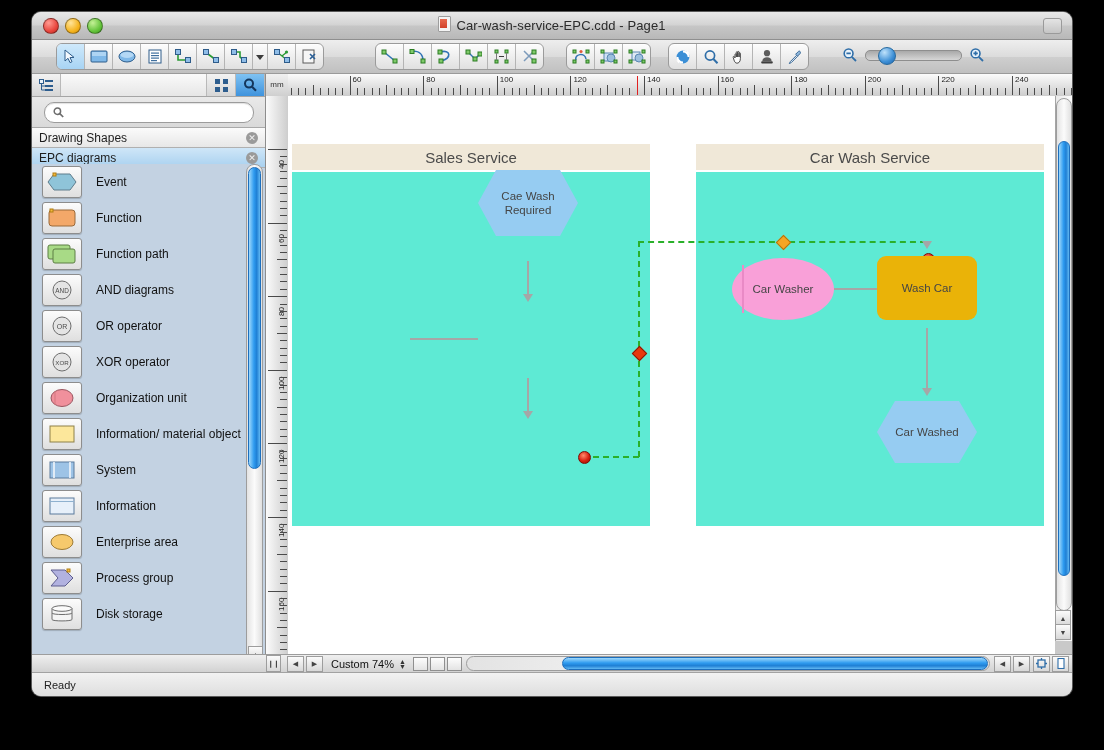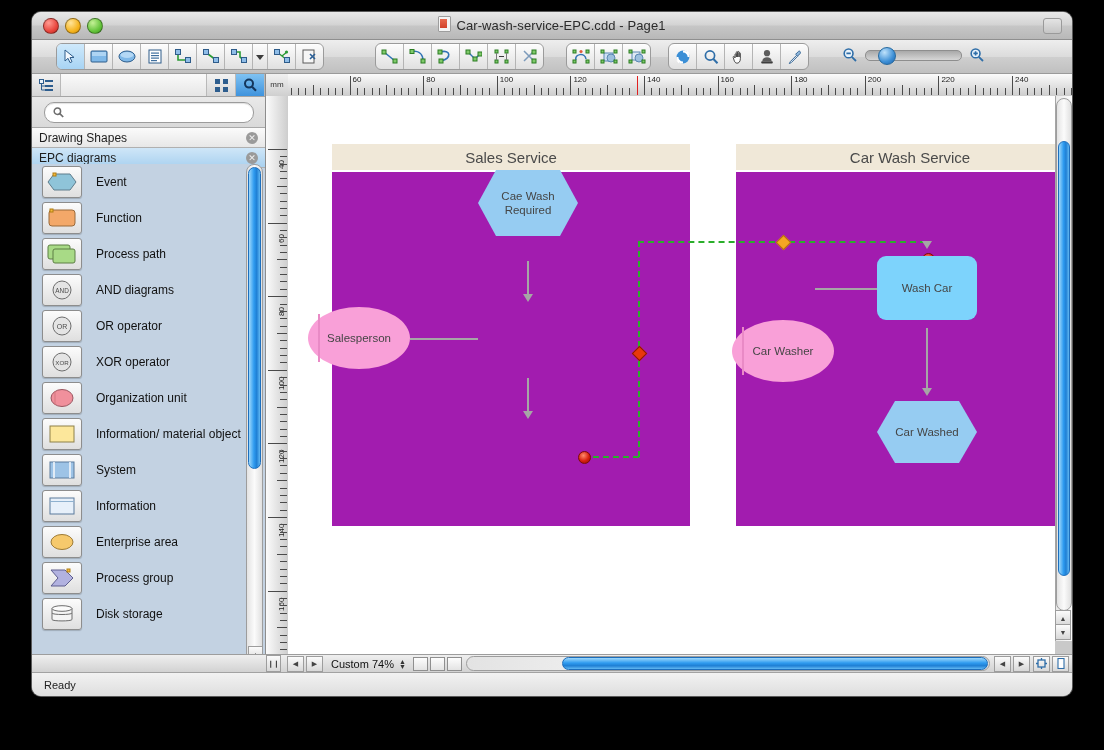--- a/index.html
+++ b/index.html
@@ -100,28 +100,28 @@
   .tick{position:absolute;background:#4a4a4a;}
   .rlabel{position:absolute;font-size:8px;color:#1c1c1c;}
   .vlabel{position:absolute;font-size:8px;color:#1c1c1c;transform:rotate(-90deg);
     transform-origin:left top;white-space:nowrap;}
   .redmark{position:absolute;background:#e02020;}
 
   
   .canvasarea{position:absolute;left:256px;top:22px;right:17px;bottom:17px;
     background:#ffffff;overflow:hidden;}
   .page{position:absolute;left:0;top:0;right:0;bottom:0;background:#fff;}
-  .pool{position:absolute;background:#a21caf;margin-left:40px;}
+  .pool{position:absolute;background:#5eead4;}
   .poolhdr{position:absolute;left:0;top:0;right:0;height:26px;background:#f0e8d8;
     border-bottom:2px solid #ffffff;display:flex;align-items:center;justify-content:center;
     font-size:15px;color:#4a4a4a;}
   .shape{position:absolute;display:flex;align-items:center;justify-content:center;
     text-align:center;font-size:11.5px;color:#454545;line-height:1.22;}
   .hexa{background:#96ccf2;clip-path:polygon(18% 0,82% 0,100% 50%,82% 100%,18% 100%,0 50%);}
-  .rrect{background:#7dd3fc;border-radius:9px;}
+  .rrect{background:#eab308;border-radius:9px;}
   .ellip{background:#f9a0d8;border-radius:50%;position:relative;}
   .ellip:before{content:"";position:absolute;left:10px;top:12%;bottom:12%;width:1.5px;background:#e98ac6;}
   .conn{position:absolute;background:#a6a6a6;}
   .arrowdn{position:absolute;width:0;height:0;border-left:5px solid transparent;
     border-right:5px solid transparent;border-top:8px solid #a6a6a6;}
   .dashline{position:absolute;border-top:2px dashed #2ab02a;}
   .dashvert{position:absolute;border-left:2px dashed #2ab02a;}
   .redpt{position:absolute;width:11px;height:11px;border-radius:50%;
     background:radial-gradient(circle at 40% 32%,#ff8b6b,#d81f0f 55%,#8e0f05);
     border:1px solid #7d0c04;}
@@ -458,21 +458,21 @@
           <div class="nm">Function</div>
         </div>
 
         <div class="shaperow">
           <div class="swatch">
             <svg width="30" height="20" viewBox="0 0 30 20">
                 <rect x="1" y="1" width="22" height="14" rx="2" fill="#a8da86" stroke="#5d7f45"></rect>
                 <rect x="6" y="5" width="22" height="14" rx="2" fill="#a8da86" stroke="#5d7f45"></rect>
               </svg>
           </div>
-          <div class="nm">Process path</div>
+          <div class="nm">Function path</div>
         </div>
 
         <div class="shaperow">
           <div class="swatch">
             <svg width="26" height="22" viewBox="0 0 26 22">
                 <circle cx="13" cy="11" r="9" fill="#e4e4e4" stroke="#6d6d6d"></circle>
                 <text x="13" y="14" font-size="6.4" text-anchor="middle" fill="#4a4a4a" font-family="Liberation Sans">AND</text>
               </svg>
           </div>
           <div class="nm">AND diagrams</div>
@@ -807,23 +807,20 @@
         <div class="arrowdn" style="left:634px;top:145px;"></div>
 
         <div class="redpt" style="left:290px;top:355px;"></div>
         <div class="redpt" style="left:634px;top:157px;"></div>
         <div class="dia red" style="left:346px;top:252px;"></div>
         <div class="dia" style="left:490px;top:141px;"></div>
 
         <div class="shape hexa" style="left:190px;top:74px;width:100px;height:66px;">
           <span>Cae Wash Required</span>
         </div>
-        <div class="shape ellip" style="left:20px;top:211px;width:102px;height:62px;">
-          <span>Salesperson</span>
-        </div>
 
         <div class="shape ellip" style="left:444px;top:162px;width:102px;height:62px;">
           <span>Car Washer</span>
         </div>
         <div class="shape rrect" style="left:589px;top:160px;width:100px;height:64px;">
           <span>Wash Car</span>
         </div>
         <div class="shape hexa" style="left:589px;top:305px;width:100px;height:62px;">
           <span>Car Washed</span>
         </div>

